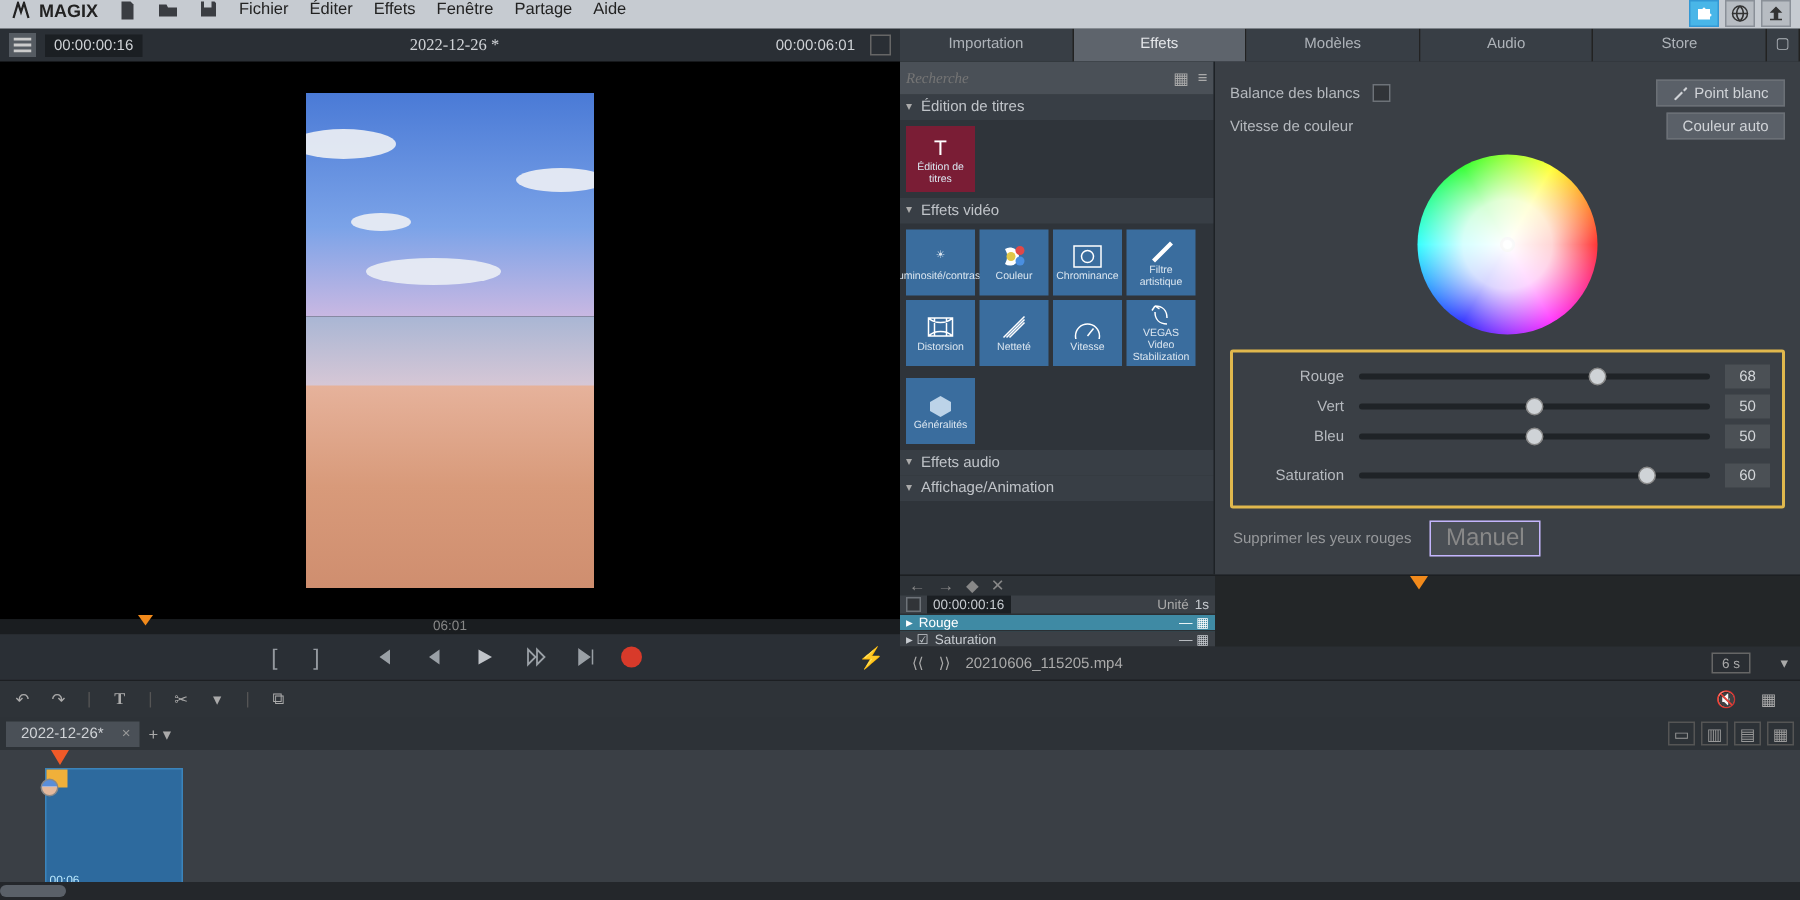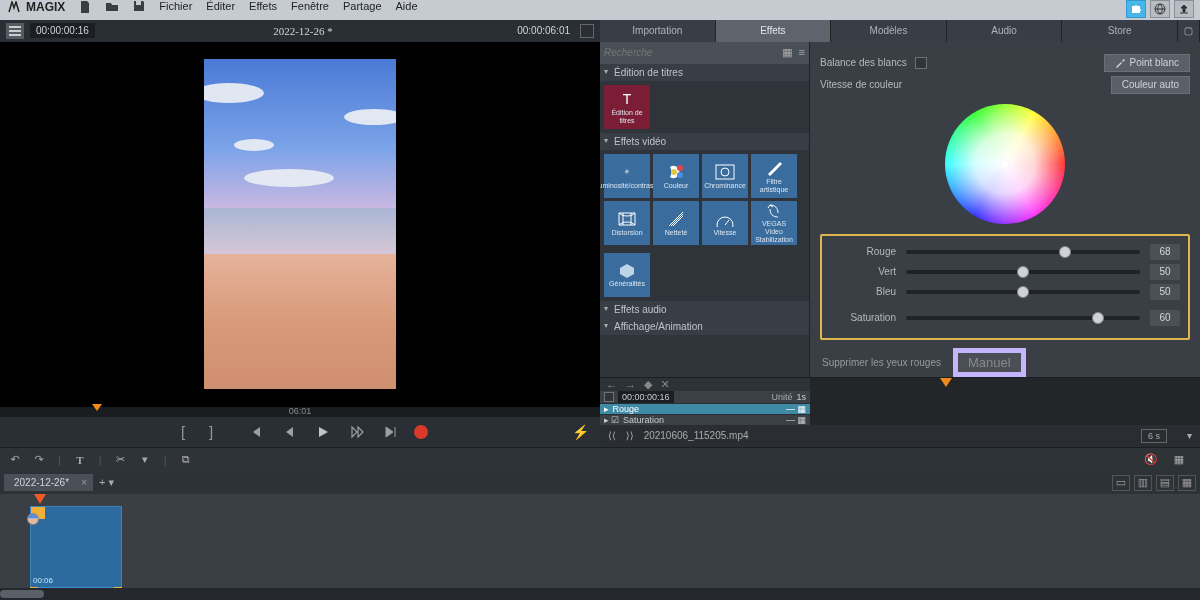--- a/index.html
+++ b/index.html
@@ -42,48 +42,48 @@
   .transport .flash { position:absolute; right: 10px; font-size: 14px; color:#888;}
   
   .right-pane { display: flex; flex-direction: column; background: #2a2f35; }
   .rp-tabs { height: 22px; display: flex; background: #2f343a; }
   .rp-tab { flex: 1; text-align: center; line-height: 22px; font-size: 10px; color: #aeb3b9; border-right: 1px solid #222; background:#383e45;}
   .rp-tab.active { background: #5e646c; color: #e5e7ea; }
   .rp-tab:last-child { flex:0 0 22px; }
   .rp-body { flex: 1; display: grid; grid-template-columns: 210px 1fr; overflow: hidden; }
   .effects-col { background: #2f343a; display: flex; flex-direction: column; border-right: 1px solid #1e2226; overflow:hidden;}
   .search-row { height: 22px; display: flex; align-items: center; padding: 0 4px; background: #4a5057; }
-  .search { flex:1; background: transparent; border: none; color: #bbb; font-size: 10px; font-style: italic; outline: none; }
+  .search { flex:1; background: transparent; border: none; color: #bbb; font-size: 10px; font-style: italic; outline: none; font-family: Liberation Serif, serif; }
   .search-row .vicons{display:flex; gap:6px; color:#aaa;}
   .cat { background: #383e45; padding: 3px 14px; font-size: 10px; color: #c0c4c9; position: relative; }
   .cat::before{ content:"▾"; position:absolute; left:4px; font-size:8px; color:#aaa;}
   .tile-grid { display: grid; grid-template-columns: repeat(4, 46px); gap: 3px; padding: 4px; }
   .tile { height: 44px; background: #3a6d9e; color: #dbe6f0; display: flex; flex-direction: column; align-items: center; justify-content: center; text-align: center; font-size: 7px; line-height: 1.1; padding: 2px; position: relative; }
   .tile.sel { background: #7a1d35; }
   .tile .ico { width: 22px; height: 20px; display:flex; align-items:center; justify-content:center; }
   .single-tile { width: 46px; height: 44px; margin: 4px; background: #3a6d9e; color: #dbe6f0; display: flex; flex-direction: column; align-items: center; justify-content: center; font-size: 7px; }
-  .color-panel { background: #3a3f45; display: flex; flex-direction: column; padding: 10px 10px 0 10px; position: relative; overflow:hidden;}
+  .color-panel { background: #3a3f45; display: flex; flex-direction: column; padding: 10px 10px 12px 10px; position: relative; overflow:hidden;}
   .cp-row { display: flex; align-items: center; height: 22px; gap: 8px; font-size: 10px; color: #b5b9be; }
   .cp-row .btn { background: #5a6068; color: #d0d3d7; height: 18px; padding: 0 10px; display: flex; align-items: center; gap: 5px; font-size: 10px; border:1px solid #6b7076;}
   .chk { width:12px; height:12px; border:1px solid #6d7278; background:#313438;}
   .wheel-wrap { display: flex; justify-content: center; padding: 8px 0 10px; }
   .wheel { width: 120px; height: 120px; border-radius: 50%;
     background: conic-gradient(from 90deg, #ff3030, #ff30ff, #3030ff, #30ffff, #30ff30, #ffff30, #ff3030);
     position: relative;}
   .wheel::after { content: ""; position: absolute; inset: 0; border-radius: 50%;
     background: radial-gradient(circle at center, #ffffff 0%, #ffffffcc 35%, transparent 72%, #2c3136 100%);}
   .wheel .dot { position: absolute; width:10px; height:10px; border:2px solid #222; border-radius:50%; background:#fff; top:50%; left:50%; transform:translate(-50%,-50%);}
   .sliders { border: 2px solid #e0b84d; padding: 6px 8px 10px; border-radius: 2px; position:relative;}
   .s-row { display: flex; align-items: center; height: 20px; gap: 10px; }
   .s-label { width: 66px; text-align: right; font-size: 10px; color: #b5b9be; }
   .track { flex: 1; height: 4px; background: #1f2327; position: relative; border-radius: 2px;}
   .thumb { position: absolute; top: 50%; transform: translate(-50%,-50%); width: 12px; height: 12px; background:#cfd3d7; border-radius:50%; border:1px solid #888;}
   .s-val { width: 30px; height: 16px; background:#4b5055; color:#d5d8db; display:flex; align-items:center; justify-content:center; font-size:10px;}
   .redeye{ font-size:10px; color:#97999c; padding: 8px 0 0 2px; display:flex; align-items:center; gap:12px;}
-  .redeye .btn{ background:#4a4f55; color:#888; padding:2px 10px; font-size:13px; border:5px solid #c4b5fd;}
+  .redeye .btn{ background:#4a4f55; color:#888; padding:2px 10px; font-size:16px; border:1px solid #c4b5fd;}
   .arrow-annot { position: absolute; right: -38px; top: 250px; width: 40px; height: 60px; pointer-events:none;}
   
   .kf-strip { height: 48px; background: #2d3237; border-top: 1px solid #1c1f22; display:flex; }
   .kf-left { width: 210px; display:flex; flex-direction:column;}
   .kf-tools { height:16px; display:flex; align-items:center; gap:8px; padding: 0 6px; color:#888; font-size:11px;}
   .kf-row { height:14px; display:flex; align-items:center; padding:0 4px; gap:4px; background:#3b4046; border-bottom:1px solid #2a2f33; font-size:9px;}
   .kf-row.hl{ background:#3f8aa4; color:#fff;}
   .kf-right{ flex:1; position:relative; background:#232628;}
   .kf-ph{ position:absolute; top:0; left:130px; width:0; height:0; border-left:6px solid transparent; border-right:6px solid transparent; border-top:9px solid #f28a1b;}
   .source-row{ height:22px; background:#2a2e33; display:flex; align-items:center; padding:0 8px; gap:10px; font-size:10px; color:#aaa;}

